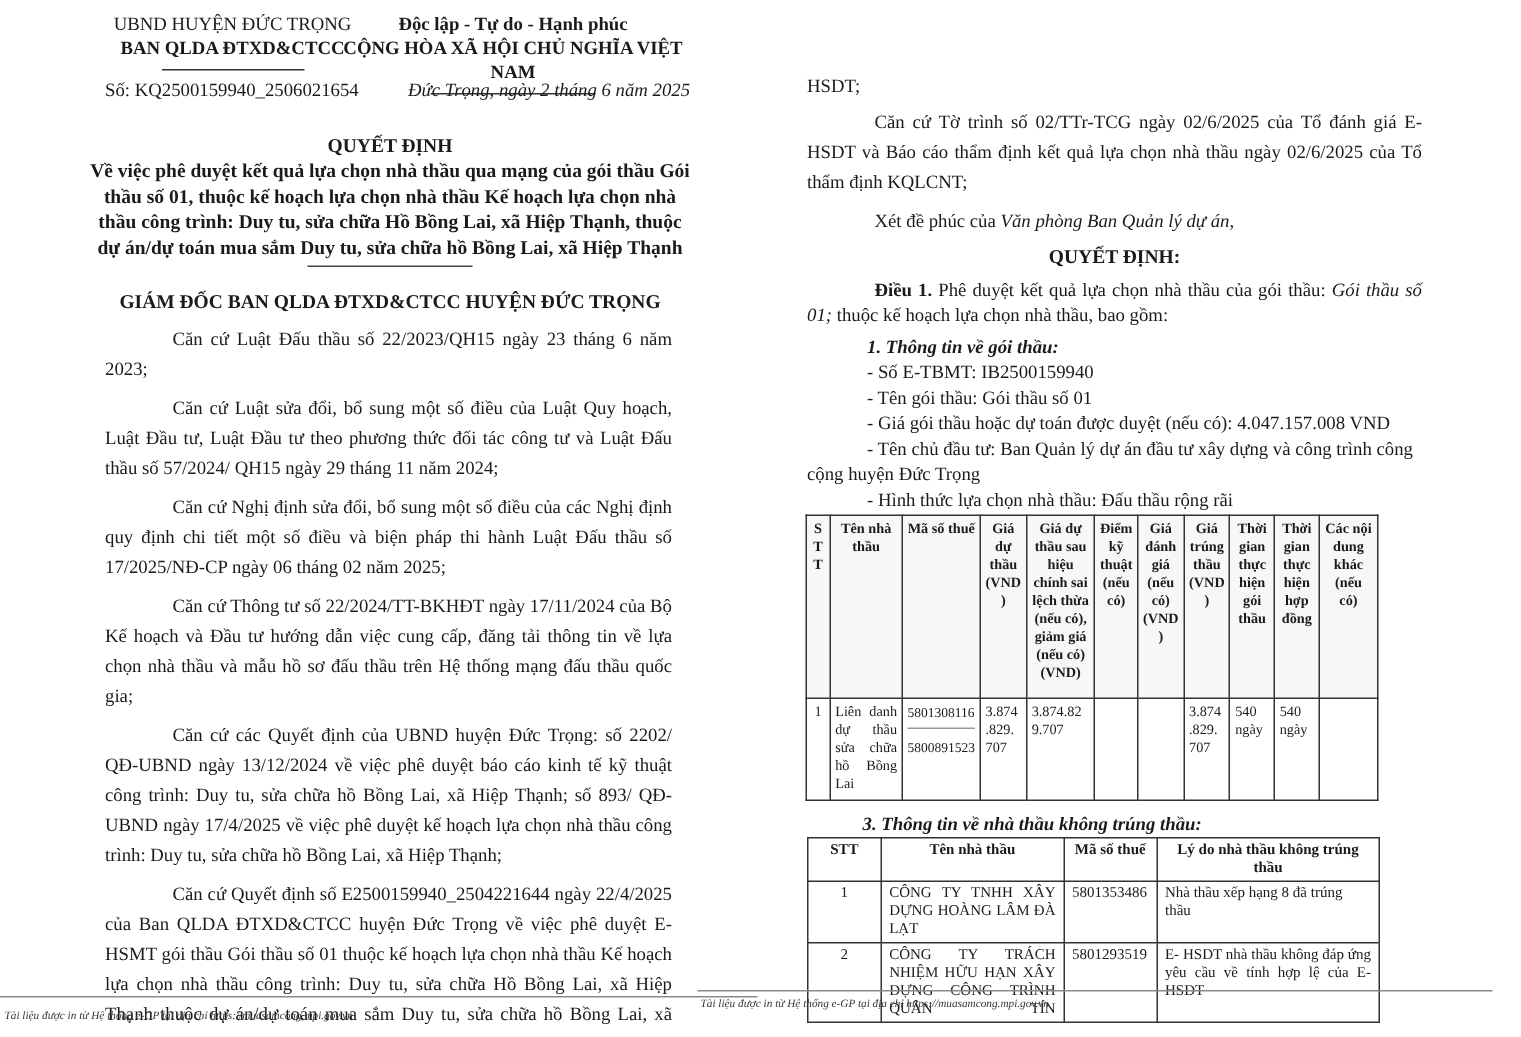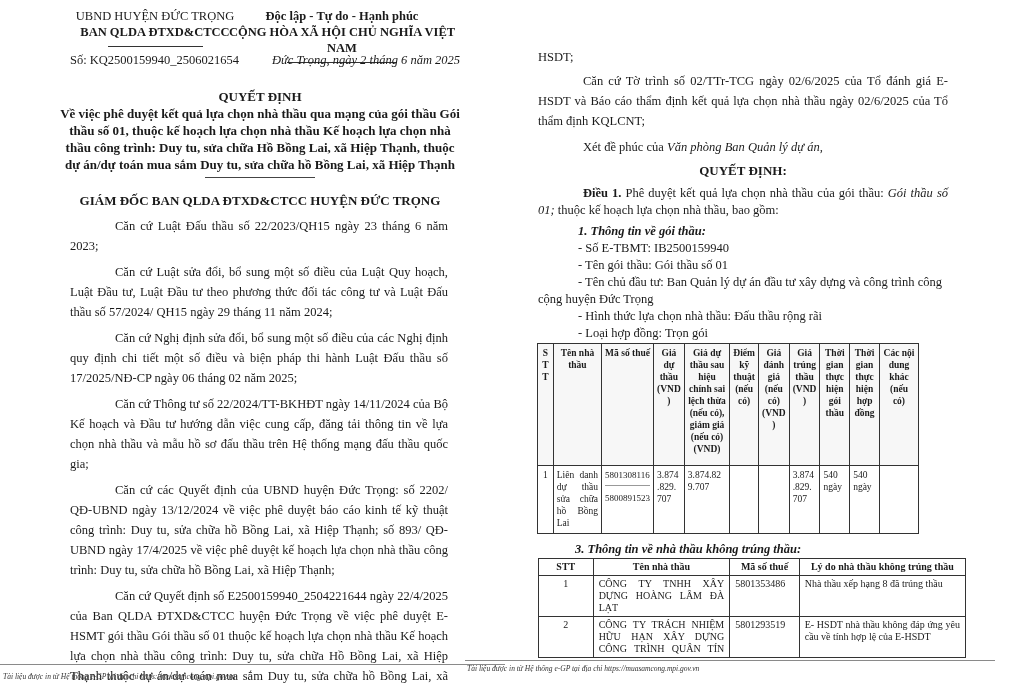--- a/index.html
+++ b/index.html
@@ -42,21 +42,21 @@
   .ind1 { padding-left:40px; }
 
   table { border-collapse:collapse; font-family:"Liberation Serif", serif; }
   #winner-table { left:537px; top:343px; width:382px; font-size:9.5px; }
   #winner-table th, #winner-table td { border:1px solid #333; vertical-align:top; padding:3px 3px; line-height:12px; }
   #winner-table th { font-weight:bold; text-align:center; background:#f7f7f7; }
   #winner-table td { font-weight:normal; }
   .tax-split { border-bottom:1px solid #999; padding-bottom:4px; margin-bottom:6px; }
 
   #loser-title { left:575px; top:542px; font-size:12.5px; }
-  #loser-table { left:538px; top:558px; width:428px; font-size:10px;border-radius:30px; }
+  #loser-table { left:538px; top:558px; width:382px; font-size:10px;border-radius:30px; }
   #loser-table th, #loser-table td { border:1px solid #333; padding:2px 5px; line-height:12px; vertical-align:top; }
   #loser-table th { font-weight:bold; text-align:center; }
   .upper-just { text-align:justify; text-align-last:justify; }
 </style>
 </head>
 <body>
 
 <div class="abs" id="hdr-left">
   <div>UBND HUYỆN ĐỨC TRỌNG</div>
   <div class="b">BAN QLDA ĐTXD&amp;CTCC</div>
@@ -75,21 +75,21 @@
   <div>Về việc phê duyệt kết quả lựa chọn nhà thầu qua mạng của gói thầu Gói thầu số 01, thuộc kế hoạch lựa chọn nhà thầu Kế hoạch lựa chọn nhà thầu công trình: Duy tu, sửa chữa Hồ Bồng Lai, xã Hiệp Thạnh, thuộc dự án/dự toán mua sắm Duy tu, sửa chữa hồ Bồng Lai, xã Hiệp Thạnh</div>
 </div>
 <div class="abs" id="qd-line"></div>
 
 <div class="abs c b" id="director">GIÁM ĐỐC BAN QLDA ĐTXD&amp;CTCC HUYỆN ĐỨC TRỌNG</div>
 
 <div class="abs para j" id="left-body">
   <p class="indent">Căn cứ Luật Đấu thầu số 22/2023/QH15 ngày 23 tháng 6 năm 2023;</p>
   <p class="indent">Căn cứ Luật sửa đổi, bổ sung một số điều của Luật Quy hoạch, Luật Đầu tư, Luật Đầu tư theo phương thức đối tác công tư và Luật Đấu thầu số 57/2024/ QH15 ngày 29 tháng 11 năm 2024;</p>
   <p class="indent">Căn cứ Nghị định sửa đổi, bổ sung một số điều của các Nghị định quy định chi tiết một số điều và biện pháp thi hành Luật Đấu thầu số 17/2025/NĐ-CP ngày 06 tháng 02 năm 2025;</p>
-  <p class="indent">Căn cứ Thông tư số 22/2024/TT-BKHĐT ngày 14/11/2024 của Bộ Kế hoạch và Đầu tư hướng dẫn việc cung cấp, đăng tải thông tin về lựa chọn nhà thầu và mẫu hồ sơ đấu thầu trên Hệ thống mạng đấu thầu quốc gia;</p>
+  <p class="indent">Căn cứ Thông tư số 22/2024/TT-BKHĐT ngày 17/11/2024 của Bộ Kế hoạch và Đầu tư hướng dẫn việc cung cấp, đăng tải thông tin về lựa chọn nhà thầu và mẫu hồ sơ đấu thầu trên Hệ thống mạng đấu thầu quốc gia;</p>
   <p class="indent">Căn cứ các Quyết định của UBND huyện Đức Trọng: số 2202/ QĐ-UBND ngày 13/12/2024 về việc phê duyệt báo cáo kinh tế kỹ thuật công trình: Duy tu, sửa chữa hồ Bồng Lai, xã Hiệp Thạnh; số 893/ QĐ- UBND ngày 17/4/2025 về việc phê duyệt kế hoạch lựa chọn nhà thầu công trình: Duy tu, sửa chữa hồ Bồng Lai, xã Hiệp Thạnh;</p>
   <p class="indent">Căn cứ Quyết định số E2500159940_2504221644 ngày 22/4/2025 của Ban QLDA ĐTXD&amp;CTCC huyện Đức Trọng về việc phê duyệt E-HSMT gói thầu Gói thầu số 01 thuộc kế hoạch lựa chọn nhà thầu Kế hoạch lựa chọn nhà thầu công trình: Duy tu, sửa chữa Hồ Bồng Lai, xã Hiệp Thạnh thuộc dự án/dự toán mua sắm Duy tu, sửa chữa hồ Bồng Lai, xã Hiệp Thạnh;</p>
 
 </div>
 
 <div class="abs footer-line" style="left:0; top:664px; width:505px;"></div>
 <div class="abs footer-text" style="left:3px; top:672px;">Tài liệu được in từ Hệ thống e-GP tại địa chỉ https://muasamcong.mpi.gov.vn</div>
 
 <div class="abs para" id="right-body">
   <p>HSDT;</p>
@@ -98,20 +98,21 @@
     <span>Xét đề phúc của </span><span class="i">Văn phòng Ban Quản lý dự án,</span>
   </p>
   <p class="c b" style="font-size:13px;">QUYẾT ĐỊNH:</p>
   <p class="indent j" style="line-height:17px;">
     <span class="b">Điều 1.</span><span> Phê duyệt kết quả lựa chọn nhà thầu của gói thầu: </span><span class="i">Gói thầu số 01;</span><span> thuộc kế hoạch lựa chọn nhà thầu, bao gồm:</span>
   </p>
   <div class="list">
     <div class="ind1 b i">1. Thông tin về gói thầu:</div>
     <div class="ind1">- Số E-TBMT: IB2500159940</div>
     <div class="ind1">- Tên gói thầu: Gói thầu số 01</div>
+    <div class="ind1">- Giá gói thầu hoặc dự toán được duyệt (nếu có): 4.047.157.008 VND</div>
     <div style="text-indent:40px;">- Tên chủ đầu tư: Ban Quản lý dự án đầu tư xây dựng và công trình công cộng huyện Đức Trọng</div>
     <div class="ind1">- Hình thức lựa chọn nhà thầu: Đấu thầu rộng rãi</div>
     <div class="ind1">- Loại hợp đồng: Trọn gói</div>
     <div class="ind1">- Thời gian thực hiện gói thầu: 18 Tháng</div>
     <div class="ind1 b i">2. Thông tin về nhà thầu trúng thầu:</div>
   </div>
 </div>
 
 <table class="abs" id="winner-table">
   <colgroup>

